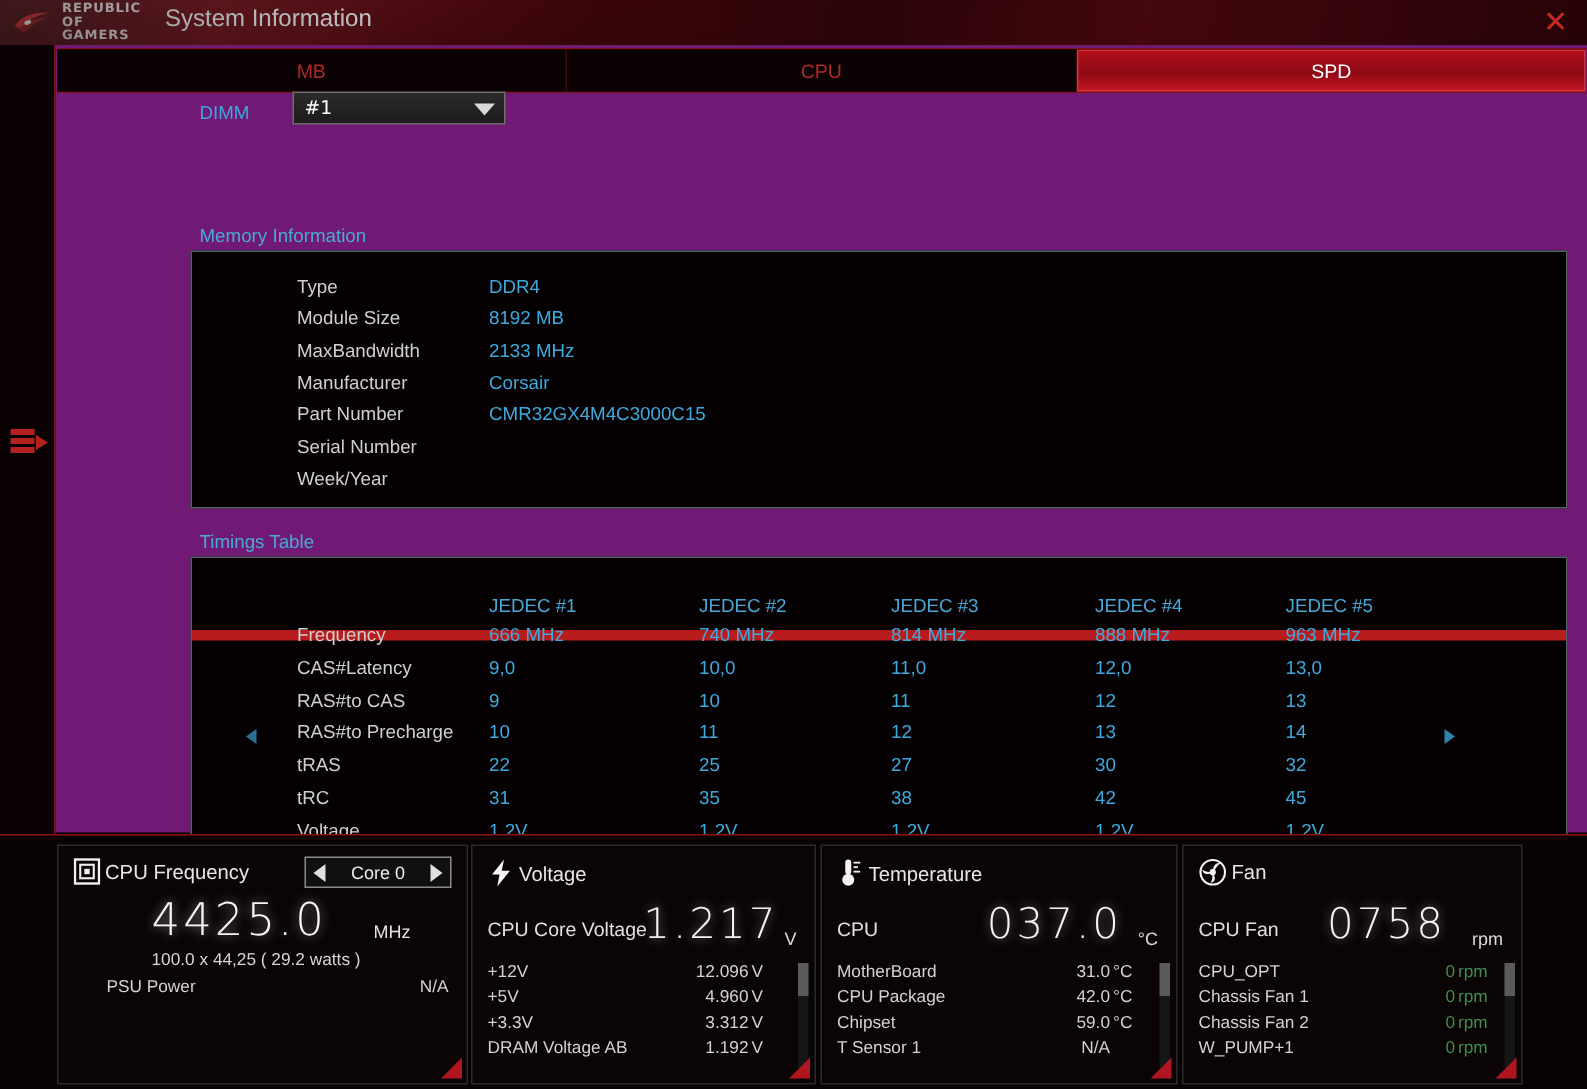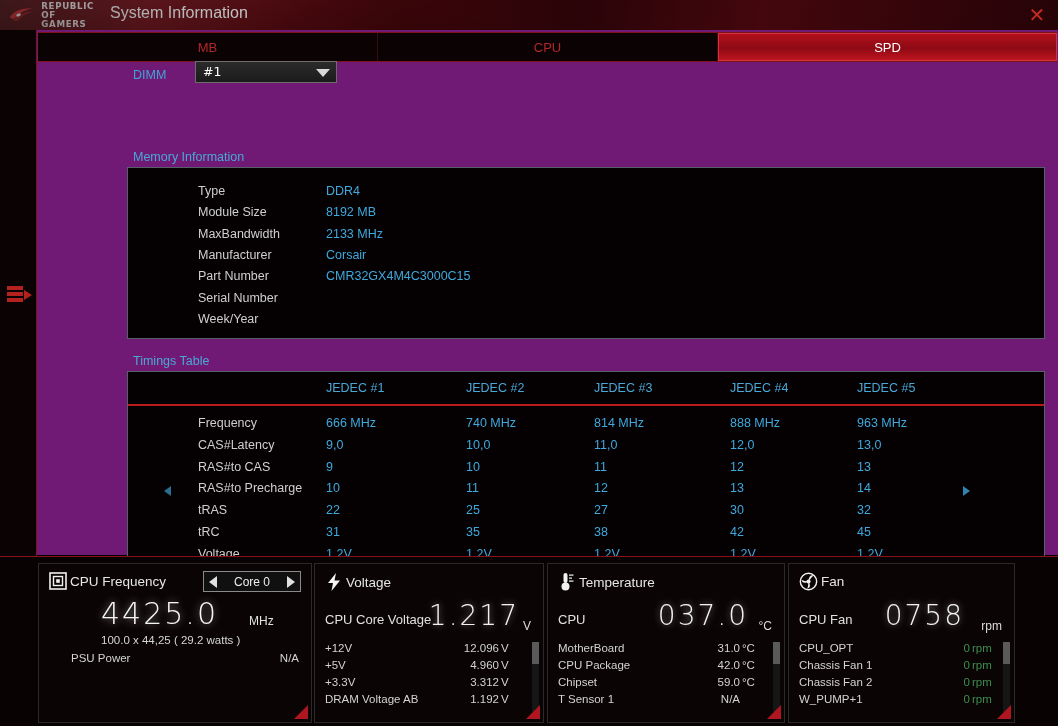--- a/index.html
+++ b/index.html
@@ -112,22 +112,22 @@
   
   #meminfo-title { left: 96px; top: 120px; }
   #meminfo-box { left: 90px; top: 137px; width: 916px; height: 170px; }
   .mi-row { position: absolute; height: 21px; font-size: 12.5px; }
   .mi-label { position: absolute; left: 70px; color: #cfcfcf; }
   .mi-value { position: absolute; left: 198px; color: #3fa9dd; }
   
   #timings-title { left: 96px; top: 324px; }
   #timings-box { left: 90px; top: 341px; width: 916px; height: 196px; }
   #timings-head {
-    position: absolute; left: 0; top: 0; width: 100%; height: 32px;
-    border-bottom: 2px solid #b91c1c;
+    position: absolute; left: 0; top: 16px; width: 100%; height: 32px;
+    border-bottom: 7px solid #b91c1c;
   }
   .th {
     position: absolute; top: 9px; font-size: 12.5px; color: #49a8d6;
   }
   .tr { position: absolute; height: 21.5px; font-size: 12.5px; }
   .tr-label { position: absolute; left: 70px; color: #cfcfcf; }
   .td { position: absolute; color: #3fa9dd; }
   .row-arrow-left {
     position: absolute; left: 36px; top: 5px;
     width: 0; height: 0; border-top: 5px solid transparent; border-bottom: 5px solid transparent;

